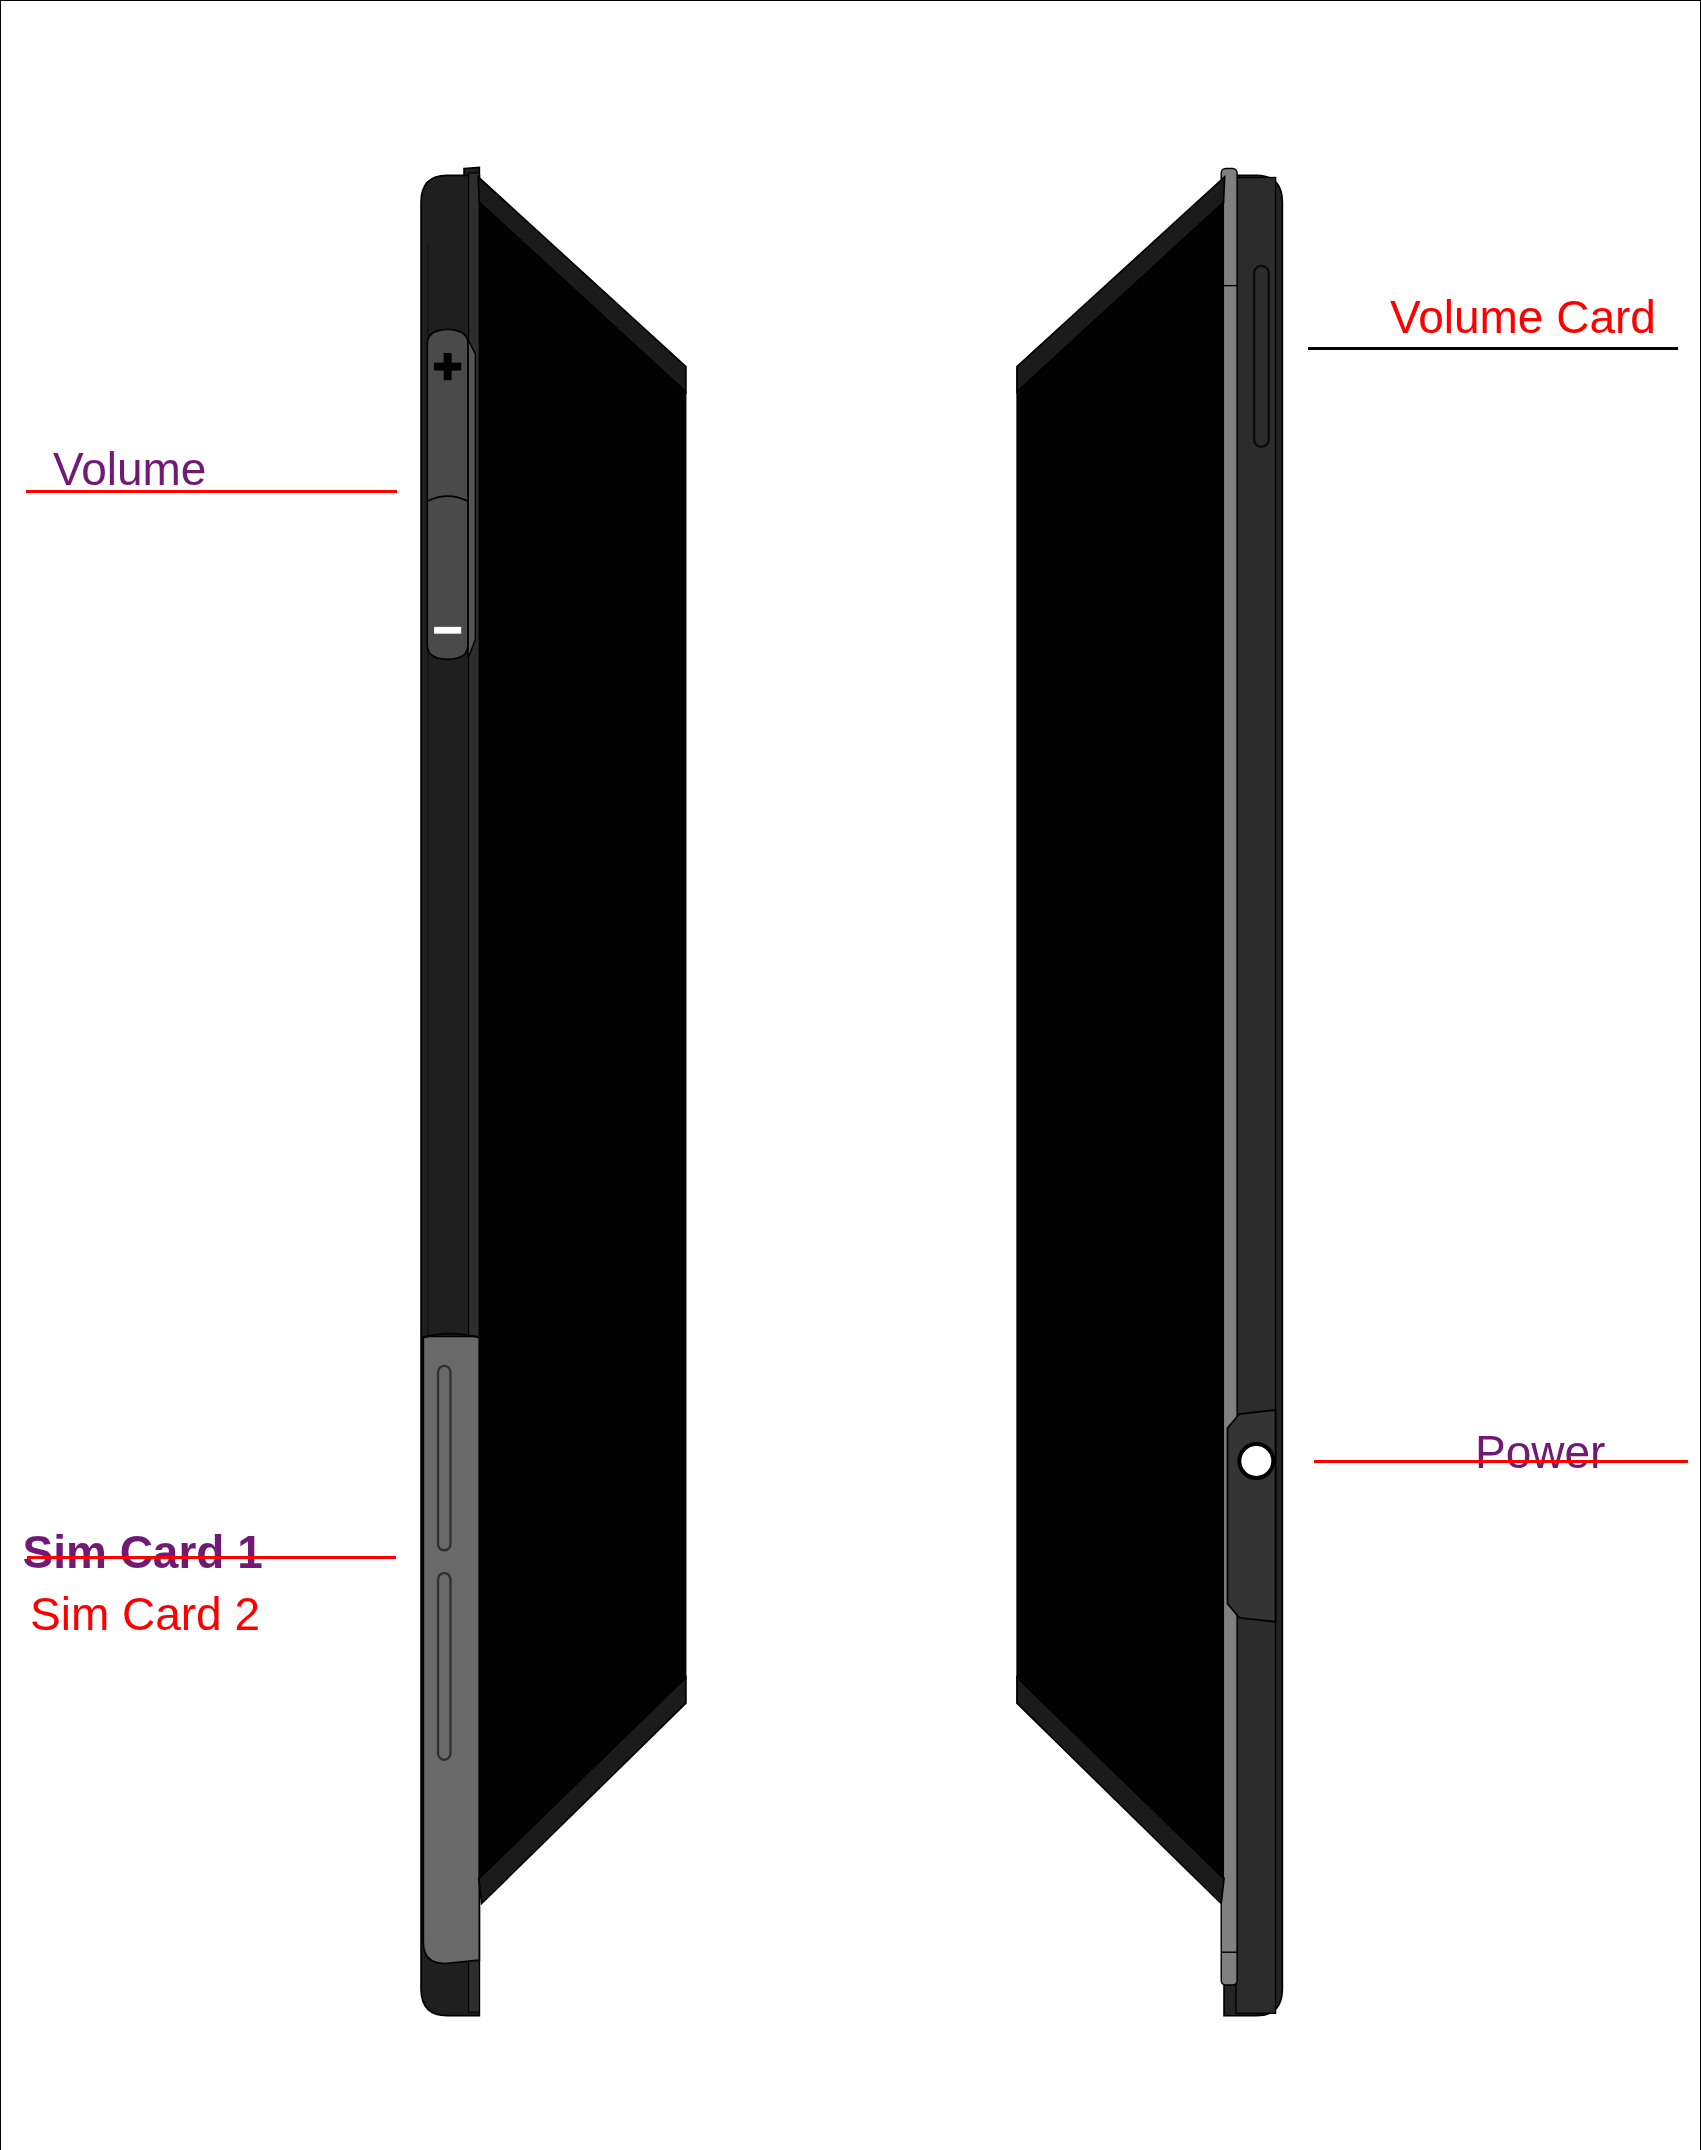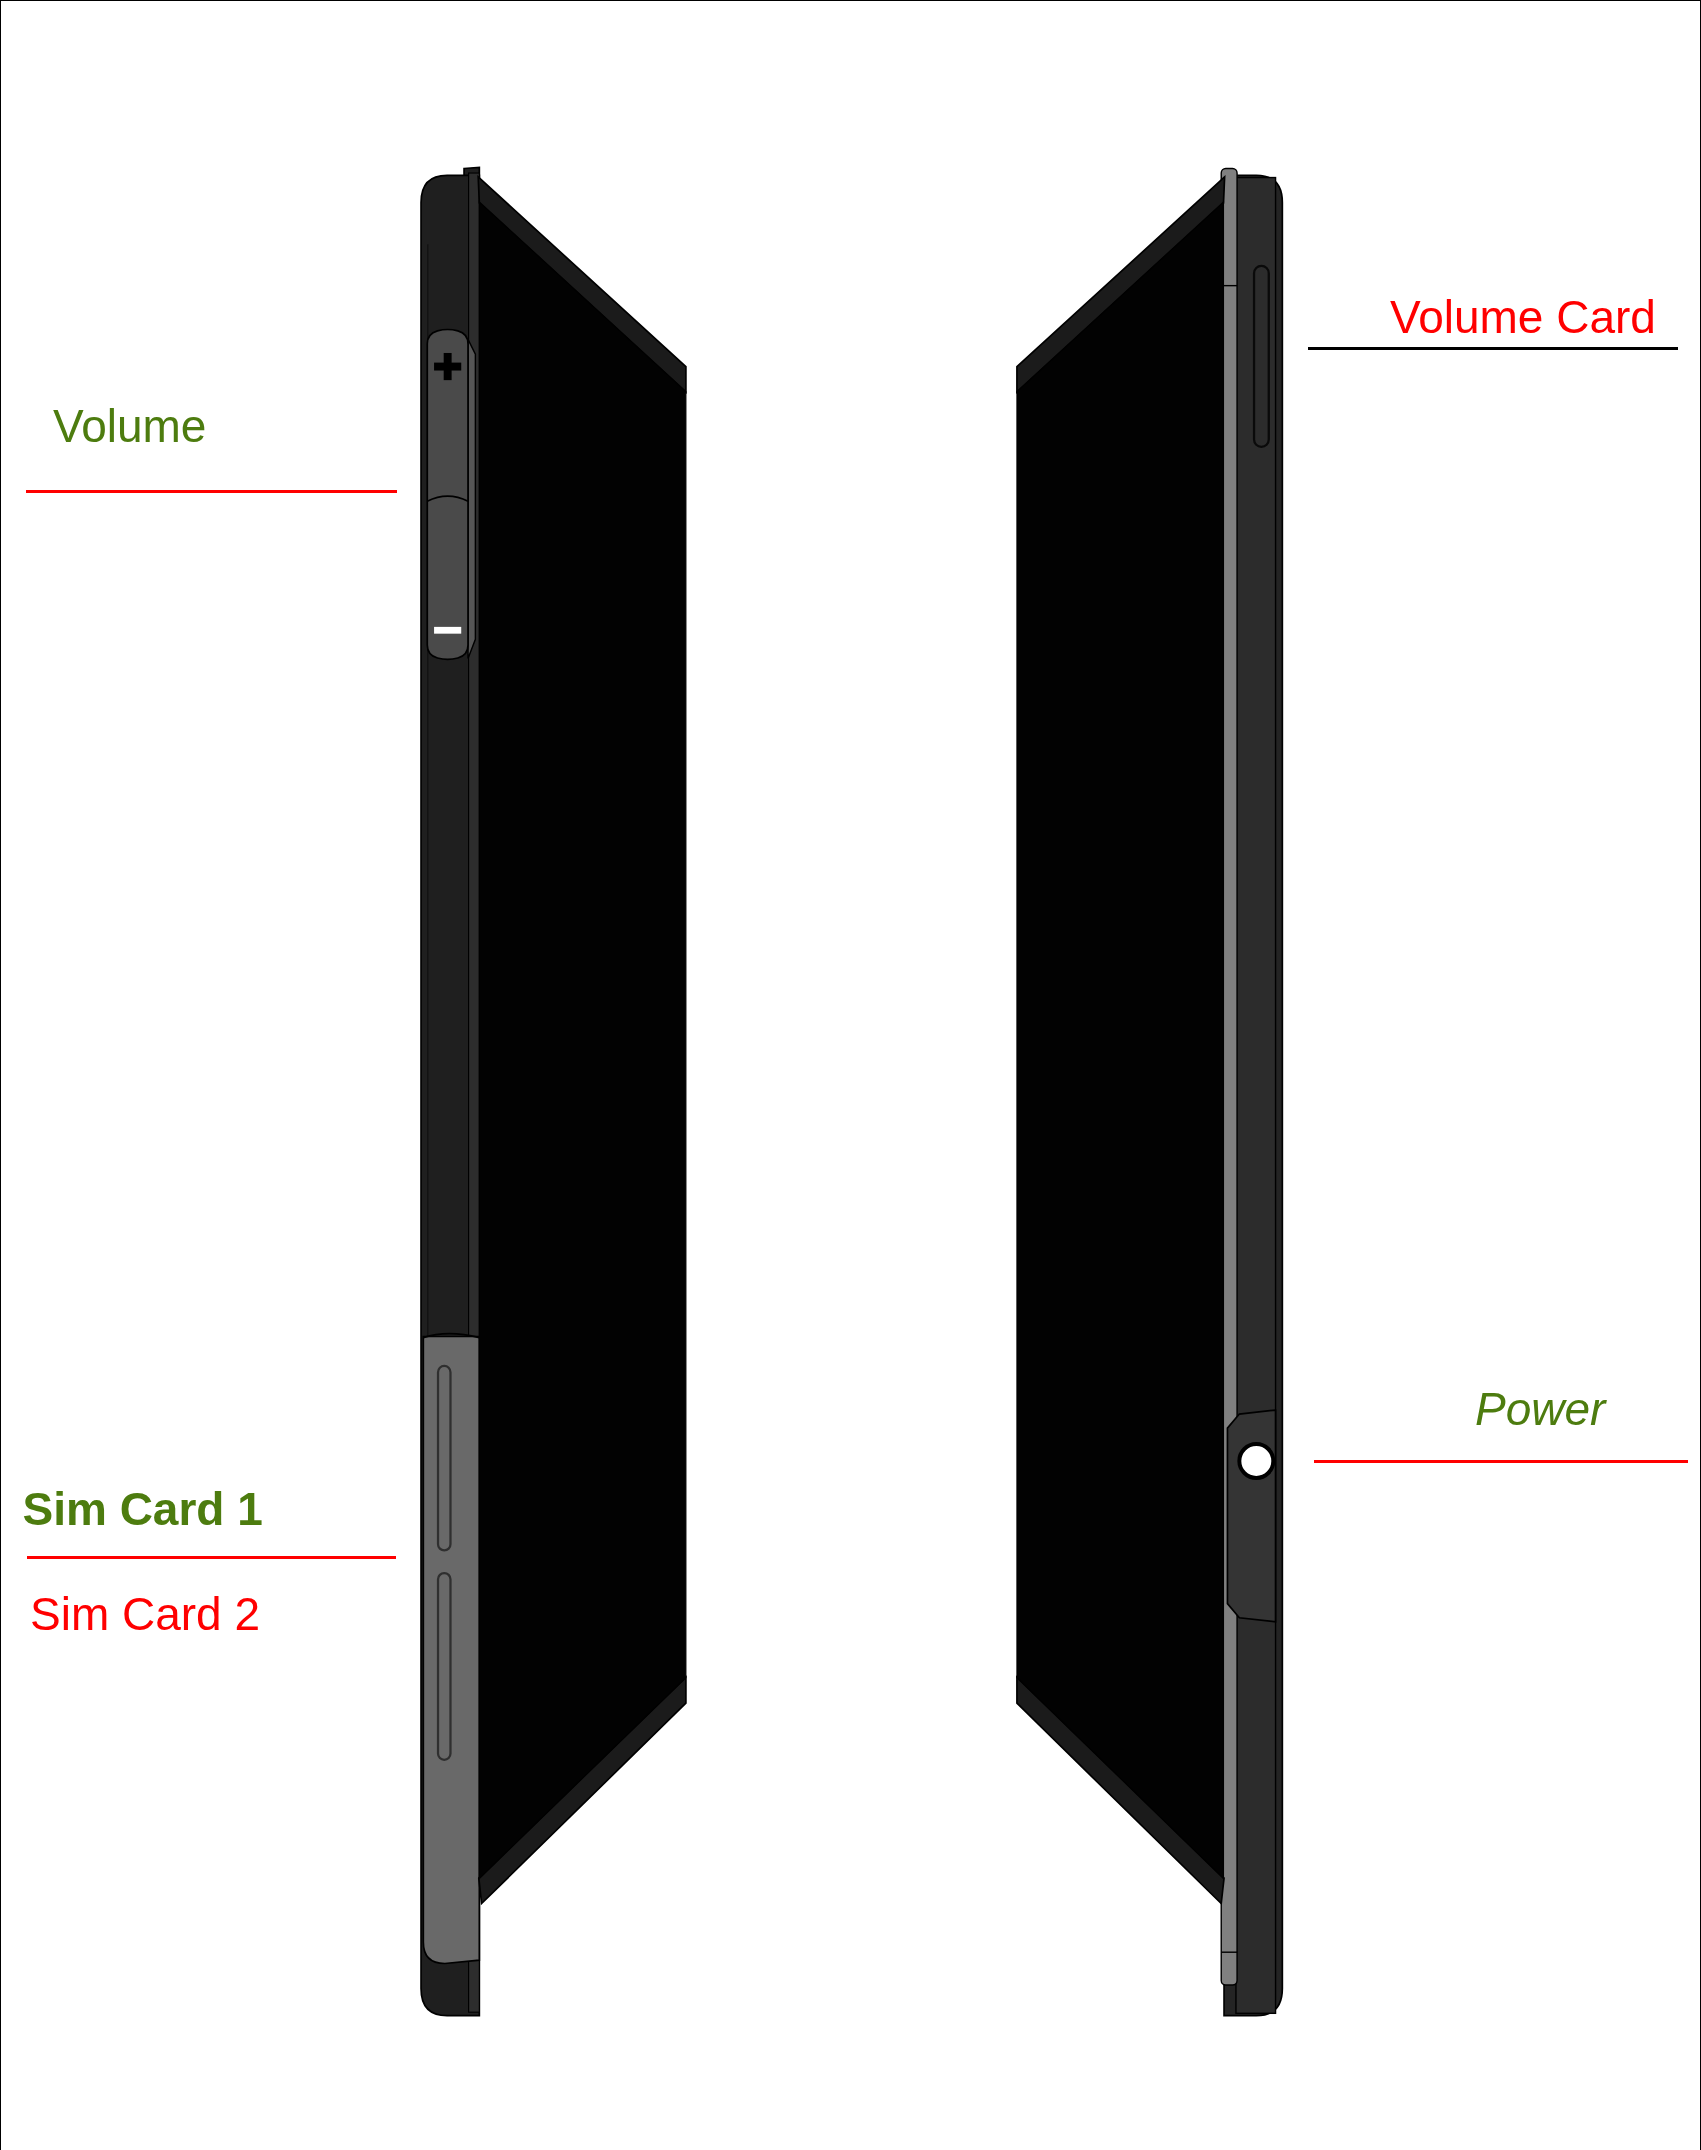--- a/index.html
+++ b/index.html
@@ -13,21 +13,21 @@
     overflow:hidden;
   }
   .diagram-svg{position:absolute;left:0;top:0;width:1698px;height:2147px;}
   .lbl{
     position:absolute;
     font-size:46px;
     line-height:1;
     white-space:nowrap;
     letter-spacing:0;
   }
-  .lbl-black{color:#4d7c0f;}
+  .lbl-black{color:#701a75;margin-top:43px;}
   .lbl-red{color:#ff0000;}
   .rule{position:absolute;height:2.8px;}
   .rule-red{background:#ff0000;}
   .rule-black{background:#000000;height:3.4px;}
 </style>
 </head>
 <body>
 
 <div class="canvas">
 
@@ -93,17 +93,17 @@
   <div class="lbl lbl-black" style="left:52px;top:402px;">Volume</div>
   <div class="rule rule-red" style="left:25px;top:489px;width:371px;"></div>
 
   <div class="lbl lbl-red" style="left:1389px;top:293px;">Volume Card</div>
   <div class="rule rule-black" style="left:1307px;top:346px;width:370px;"></div>
 
   <div class="lbl lbl-black" style="left:21.5px;top:1485px;font-weight:bold;">Sim Card 1</div>
   <div class="rule rule-red" style="left:26px;top:1555px;width:369px;"></div>
   <div class="lbl lbl-red" style="left:29px;top:1590px;">Sim Card 2</div>
 
-  <div class="lbl lbl-black" style="left:1474px;top:1385px;font-style:italic;">Power</div>
+  <div class="lbl lbl-black" style="left:1474px;top:1385px;">Power</div>
   <div class="rule rule-red" style="left:1313px;top:1459px;width:374px;"></div>
 
 </div>
 
 
 </body></html>

